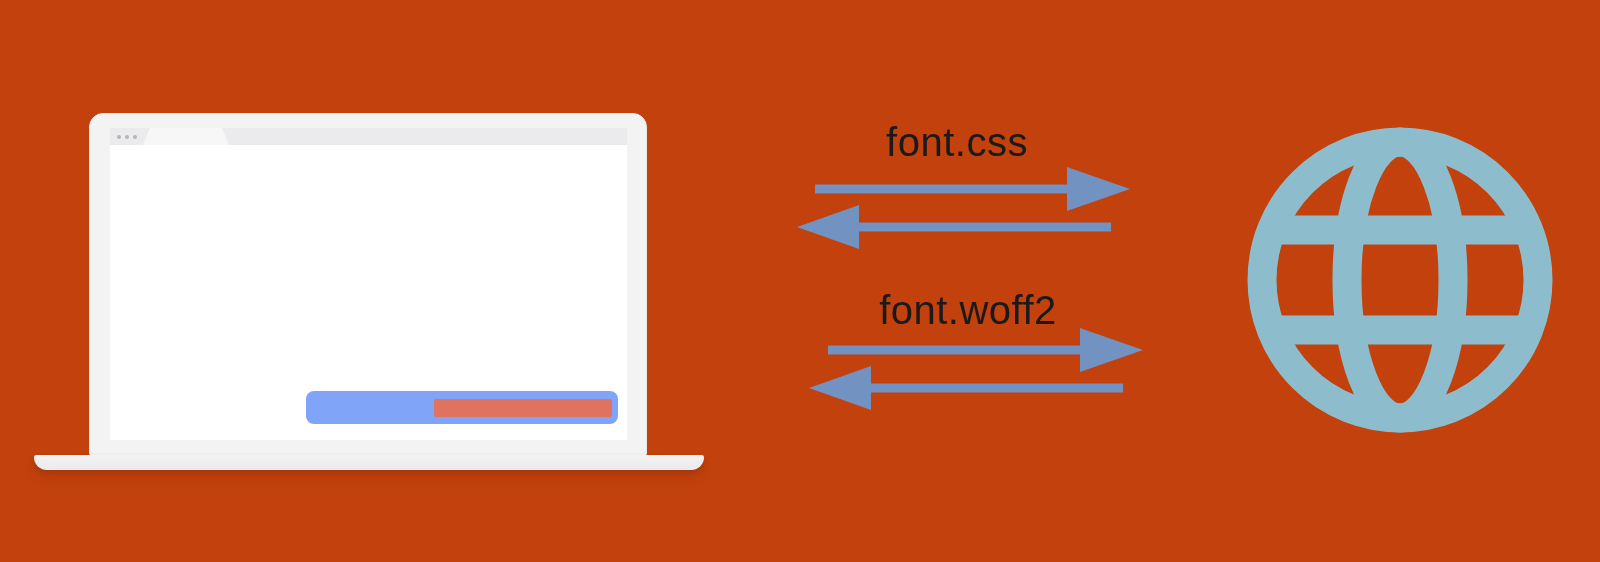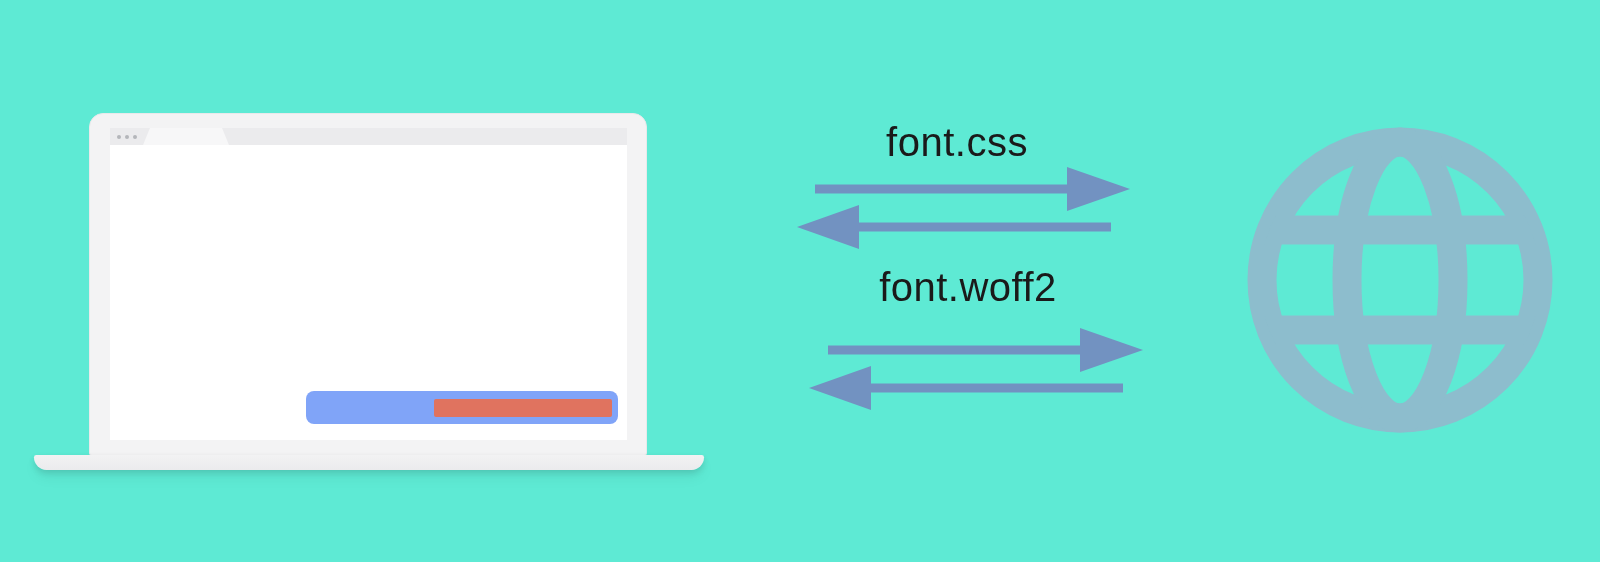--- a/index.html
+++ b/index.html
@@ -1,17 +1,17 @@
 <!DOCTYPE html>
 <html style="--arrow: #7292c1; --globe: #8dbdcd; --bar-track: #80a4f8; --bar-fill: #e0735f; --label-text: #1a1a1a; --laptop-bezel: #f3f3f4; --laptop-border: #e9e9eb; --chrome-bar: #ebebed; --chrome-dot: #b4b6ba; --chrome-tab: #f7f7f8; --laptop-base: #f2f2f3;"><head>
 <meta charset="utf-8">
 <style>
   html, body { margin:0; padding:0; background:#ffffff; }
   body { width:1600px; height:562px; font-family:"Liberation Sans", sans-serif; }
-  .canvas { position:relative; width:1600px; height:562px; background:#5eead4; overflow:hidden; }
+  .canvas { position:relative; width:1600px; height:562px; background:#c2410c; overflow:hidden; }
 
   
   .laptop-screen {
     position:absolute; left:89px; top:113px; width:558px; height:343px;
     background:var(--laptop-bezel,#f3f3f4);
     border:1px solid var(--laptop-border,#e9e9eb);
     border-radius:14px 14px 3px 3px; box-sizing:border-box;
   }
   .browser-window {
     position:absolute; left:20px; top:14px; right:19px; bottom:15px;
@@ -50,21 +50,21 @@
     box-shadow:0 3px 6px rgba(0,0,0,0.12), 0 8px 14px rgba(0,0,0,0.05);
   }
 
   
   .exchange-label {
     position:absolute; transform:translateX(-50%);
     color:var(--label-text,#1a1a1a); font-size:40px; line-height:1.1;
     letter-spacing:0.5px; white-space:nowrap;
   }
   .label-css   { left:957px; top:120px; }
-  .label-woff2 { left:968px; top:265px; }
+  .label-woff2 { left:968px; top:288px; }
 
   .arrow-svg { position:absolute; display:block; }
   .arrow-svg rect, .arrow-svg polygon { fill:var(--arrow,#7292c1); }
   .arrow-right-1 { left:815px; top:166px; }
   .arrow-left-1  { left:797px; top:204px; }
   .arrow-right-2 { left:828px; top:327px; }
   .arrow-left-2  { left:809px; top:365px; }
 
   
   .globe-svg { position:absolute; left:1247px; top:127px; }

